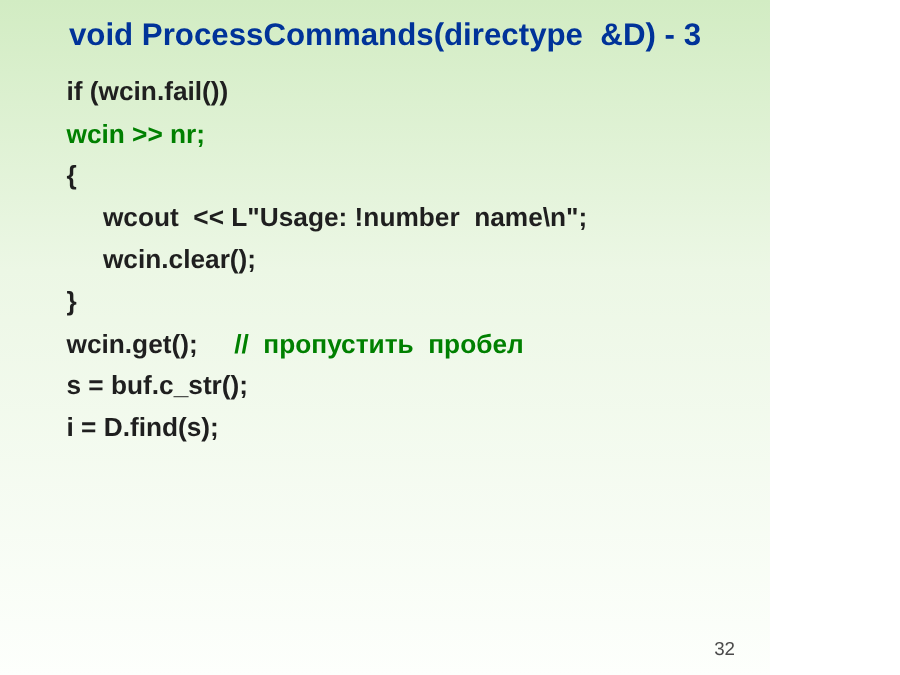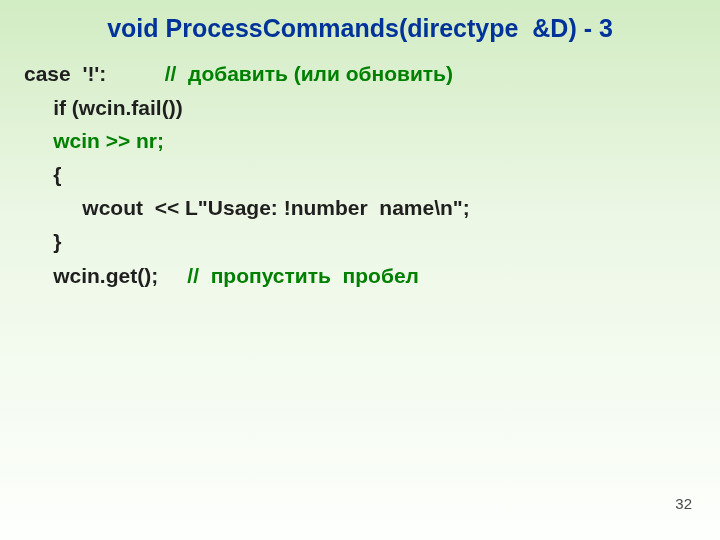--- a/index.html
+++ b/index.html
@@ -3,21 +3,21 @@
 <meta charset="utf-8">
 <style>
   html, body {
     margin: 0;
     padding: 0;
     width: 720px;
     height: 540px;
     overflow: hidden;
   }
   .slide {
-    width: 720px;
+    width: 616px;
     height: 540px;
     background: linear-gradient(to bottom, #d2ecc3 0%, #ecf7e5 40%, #fdfffc 100%);
     font-family: Arial, "Helvetica Neue", Helvetica, sans-serif;
     font-weight: bold;
     color: #1f1f1f;
     position: relative;
     box-sizing: border-box;
     padding: 14px 24px 0 24px;
   }
   .title {
@@ -31,36 +31,38 @@
     font-size: 21px;
     line-height: 1.6;
   }
   .code .line {
     white-space: pre;
   }
   .green { color: #008000; }
   .page-num {
     position: absolute;
     right: 28px;
-    bottom: 28px;
+    bottom: 12px;
     font-size: 15px;
     font-weight: normal;
     color: #4a4a4a;
   }
 </style>
 </head>
 <body>
 
 <div class="slide">
   <div class="title">void ProcessCommands(directype  &amp;D) - 3</div>
 
   <div class="code">
-    <div class="line"><span>case  '!':          </span><span class="green">//  добавить (или обновить)</span></div>
     <div class="line">     if (wcin.fail())</div>
     <div class="line green">     wcin &gt;&gt; nr;</div>
     <div class="line">     {</div>
     <div class="line">          wcout  &lt;&lt; L"Usage: !number  name\n";</div>
+    <div class="line">          wcin.clear();</div>
     <div class="line">     }</div>
     <div class="line"><span>     wcin.get();     </span><span class="green">//  пропустить  пробел</span></div>
+    <div class="line">     s = buf.c_str();</div>
+    <div class="line">     i = D.find(s);</div>
   </div>
 
   <div class="page-num">32</div>
 </div>
 
 </body></html>

